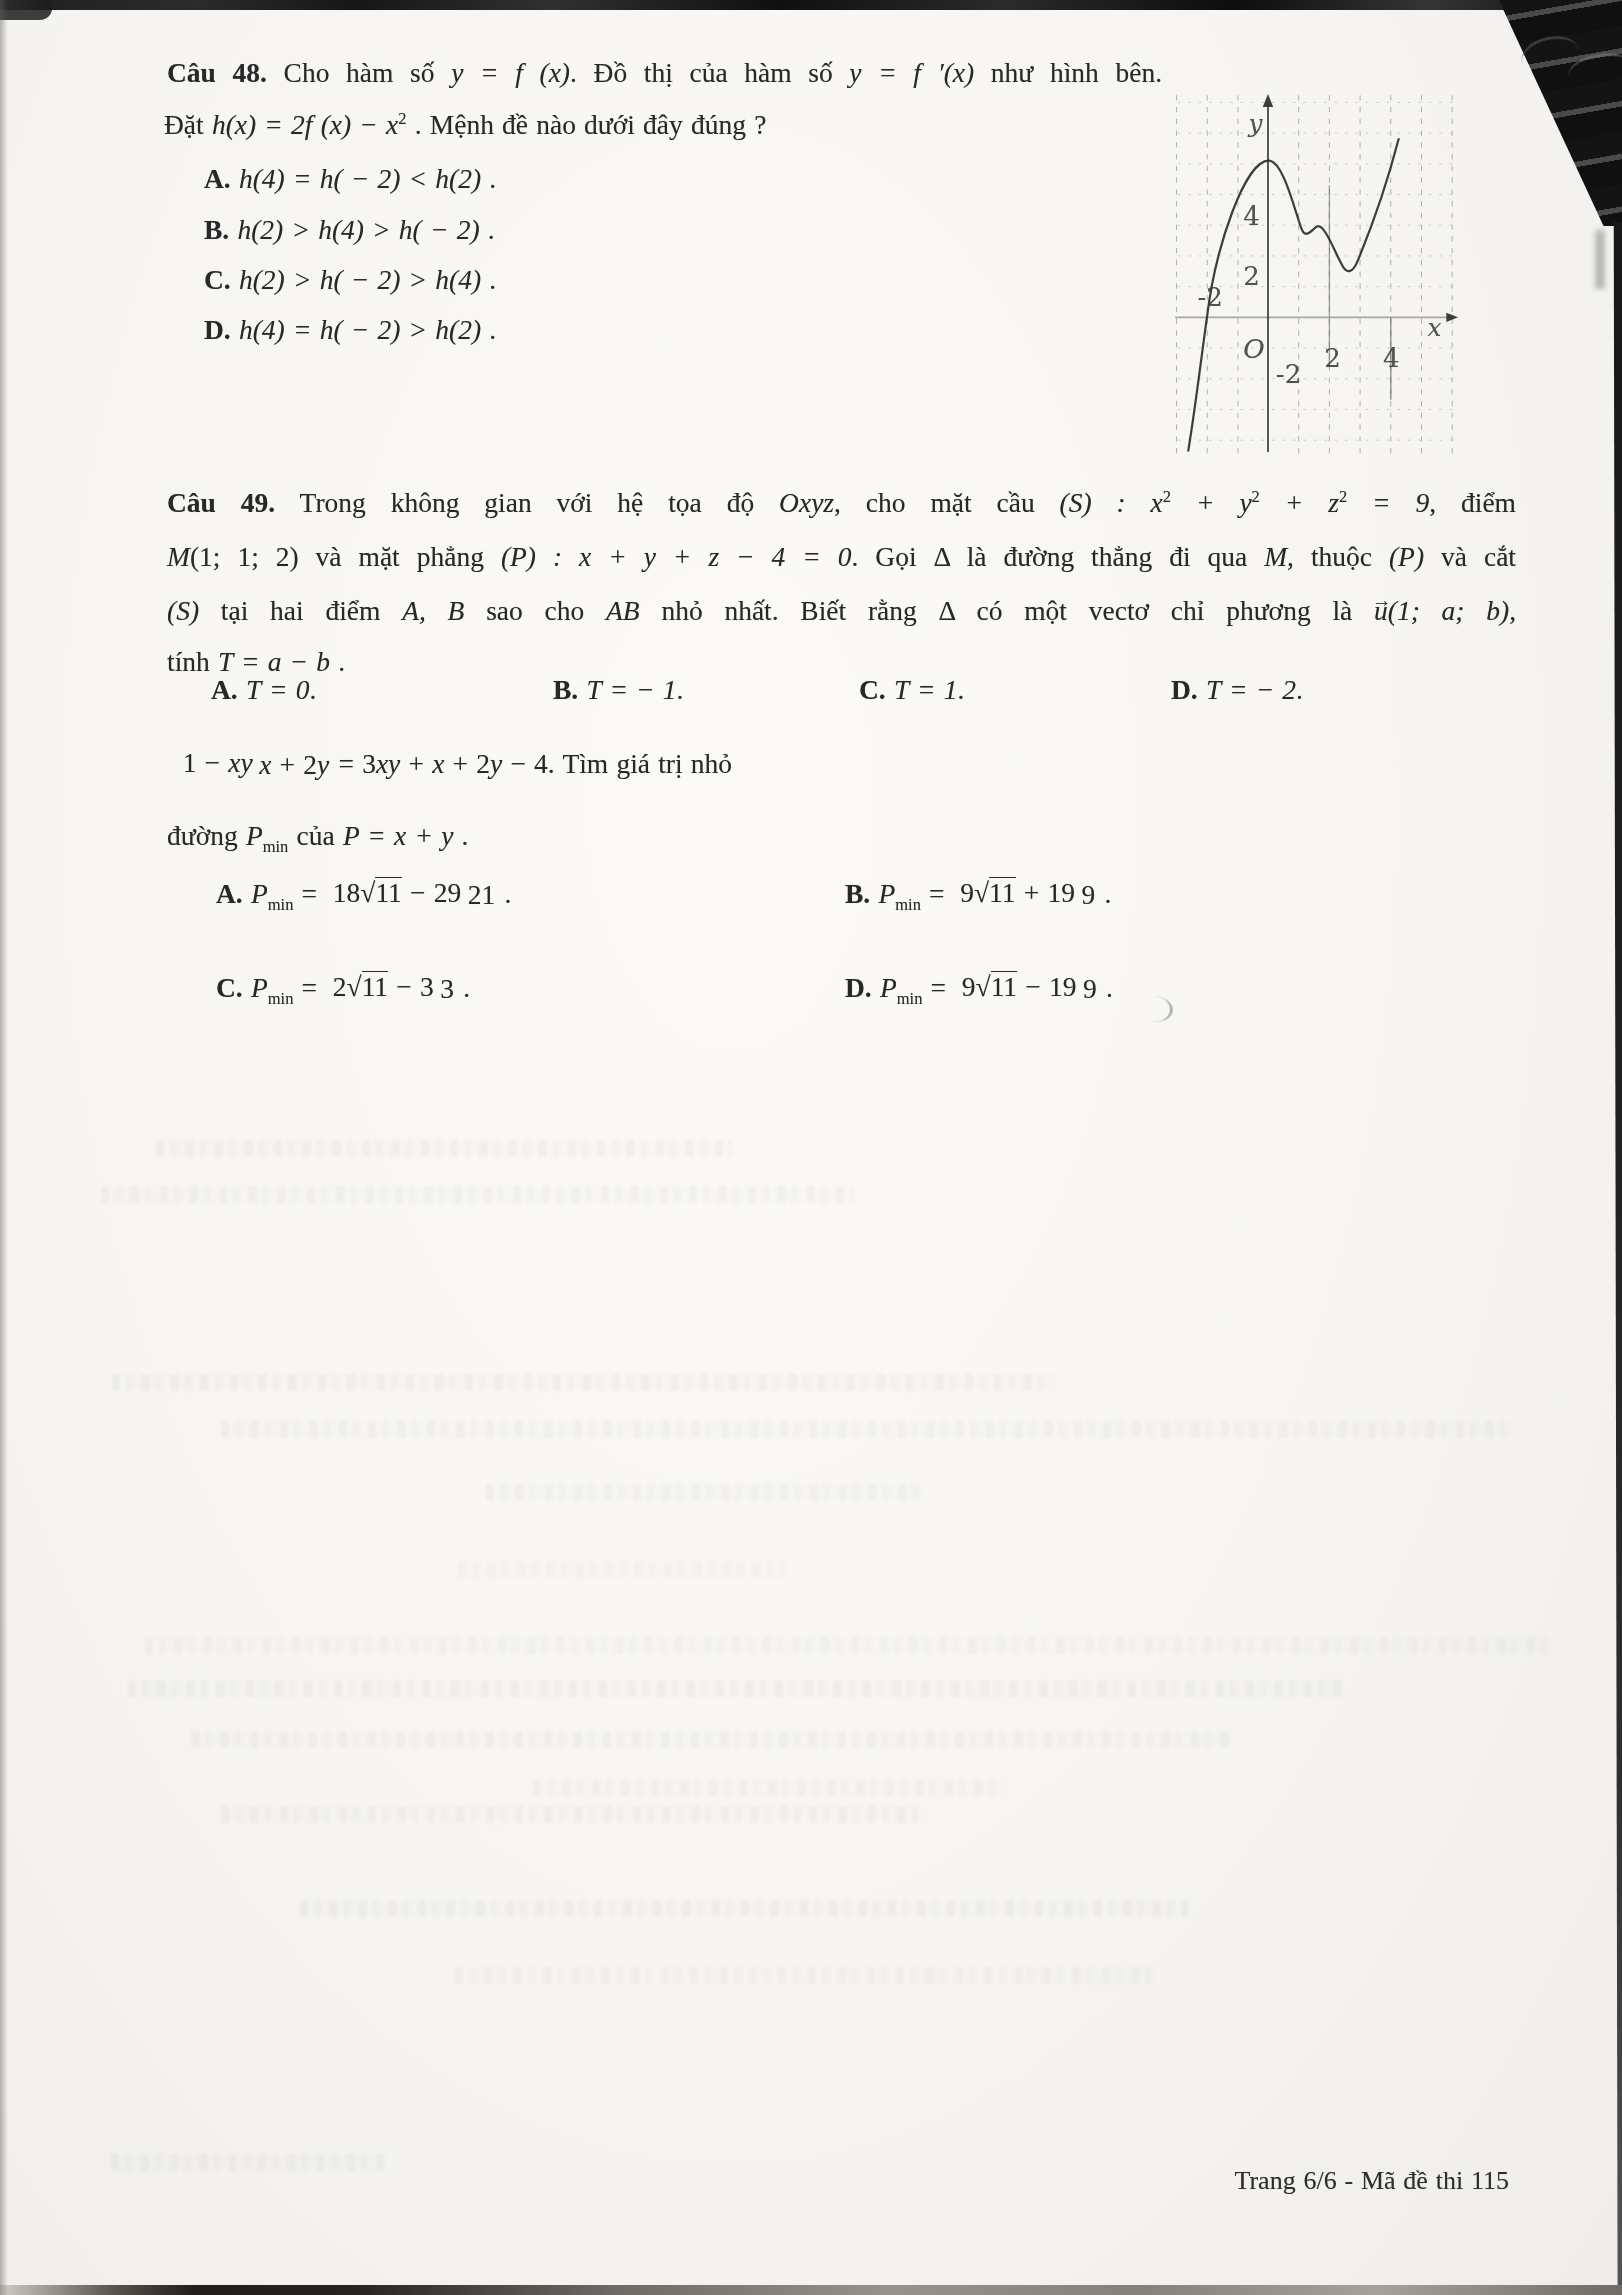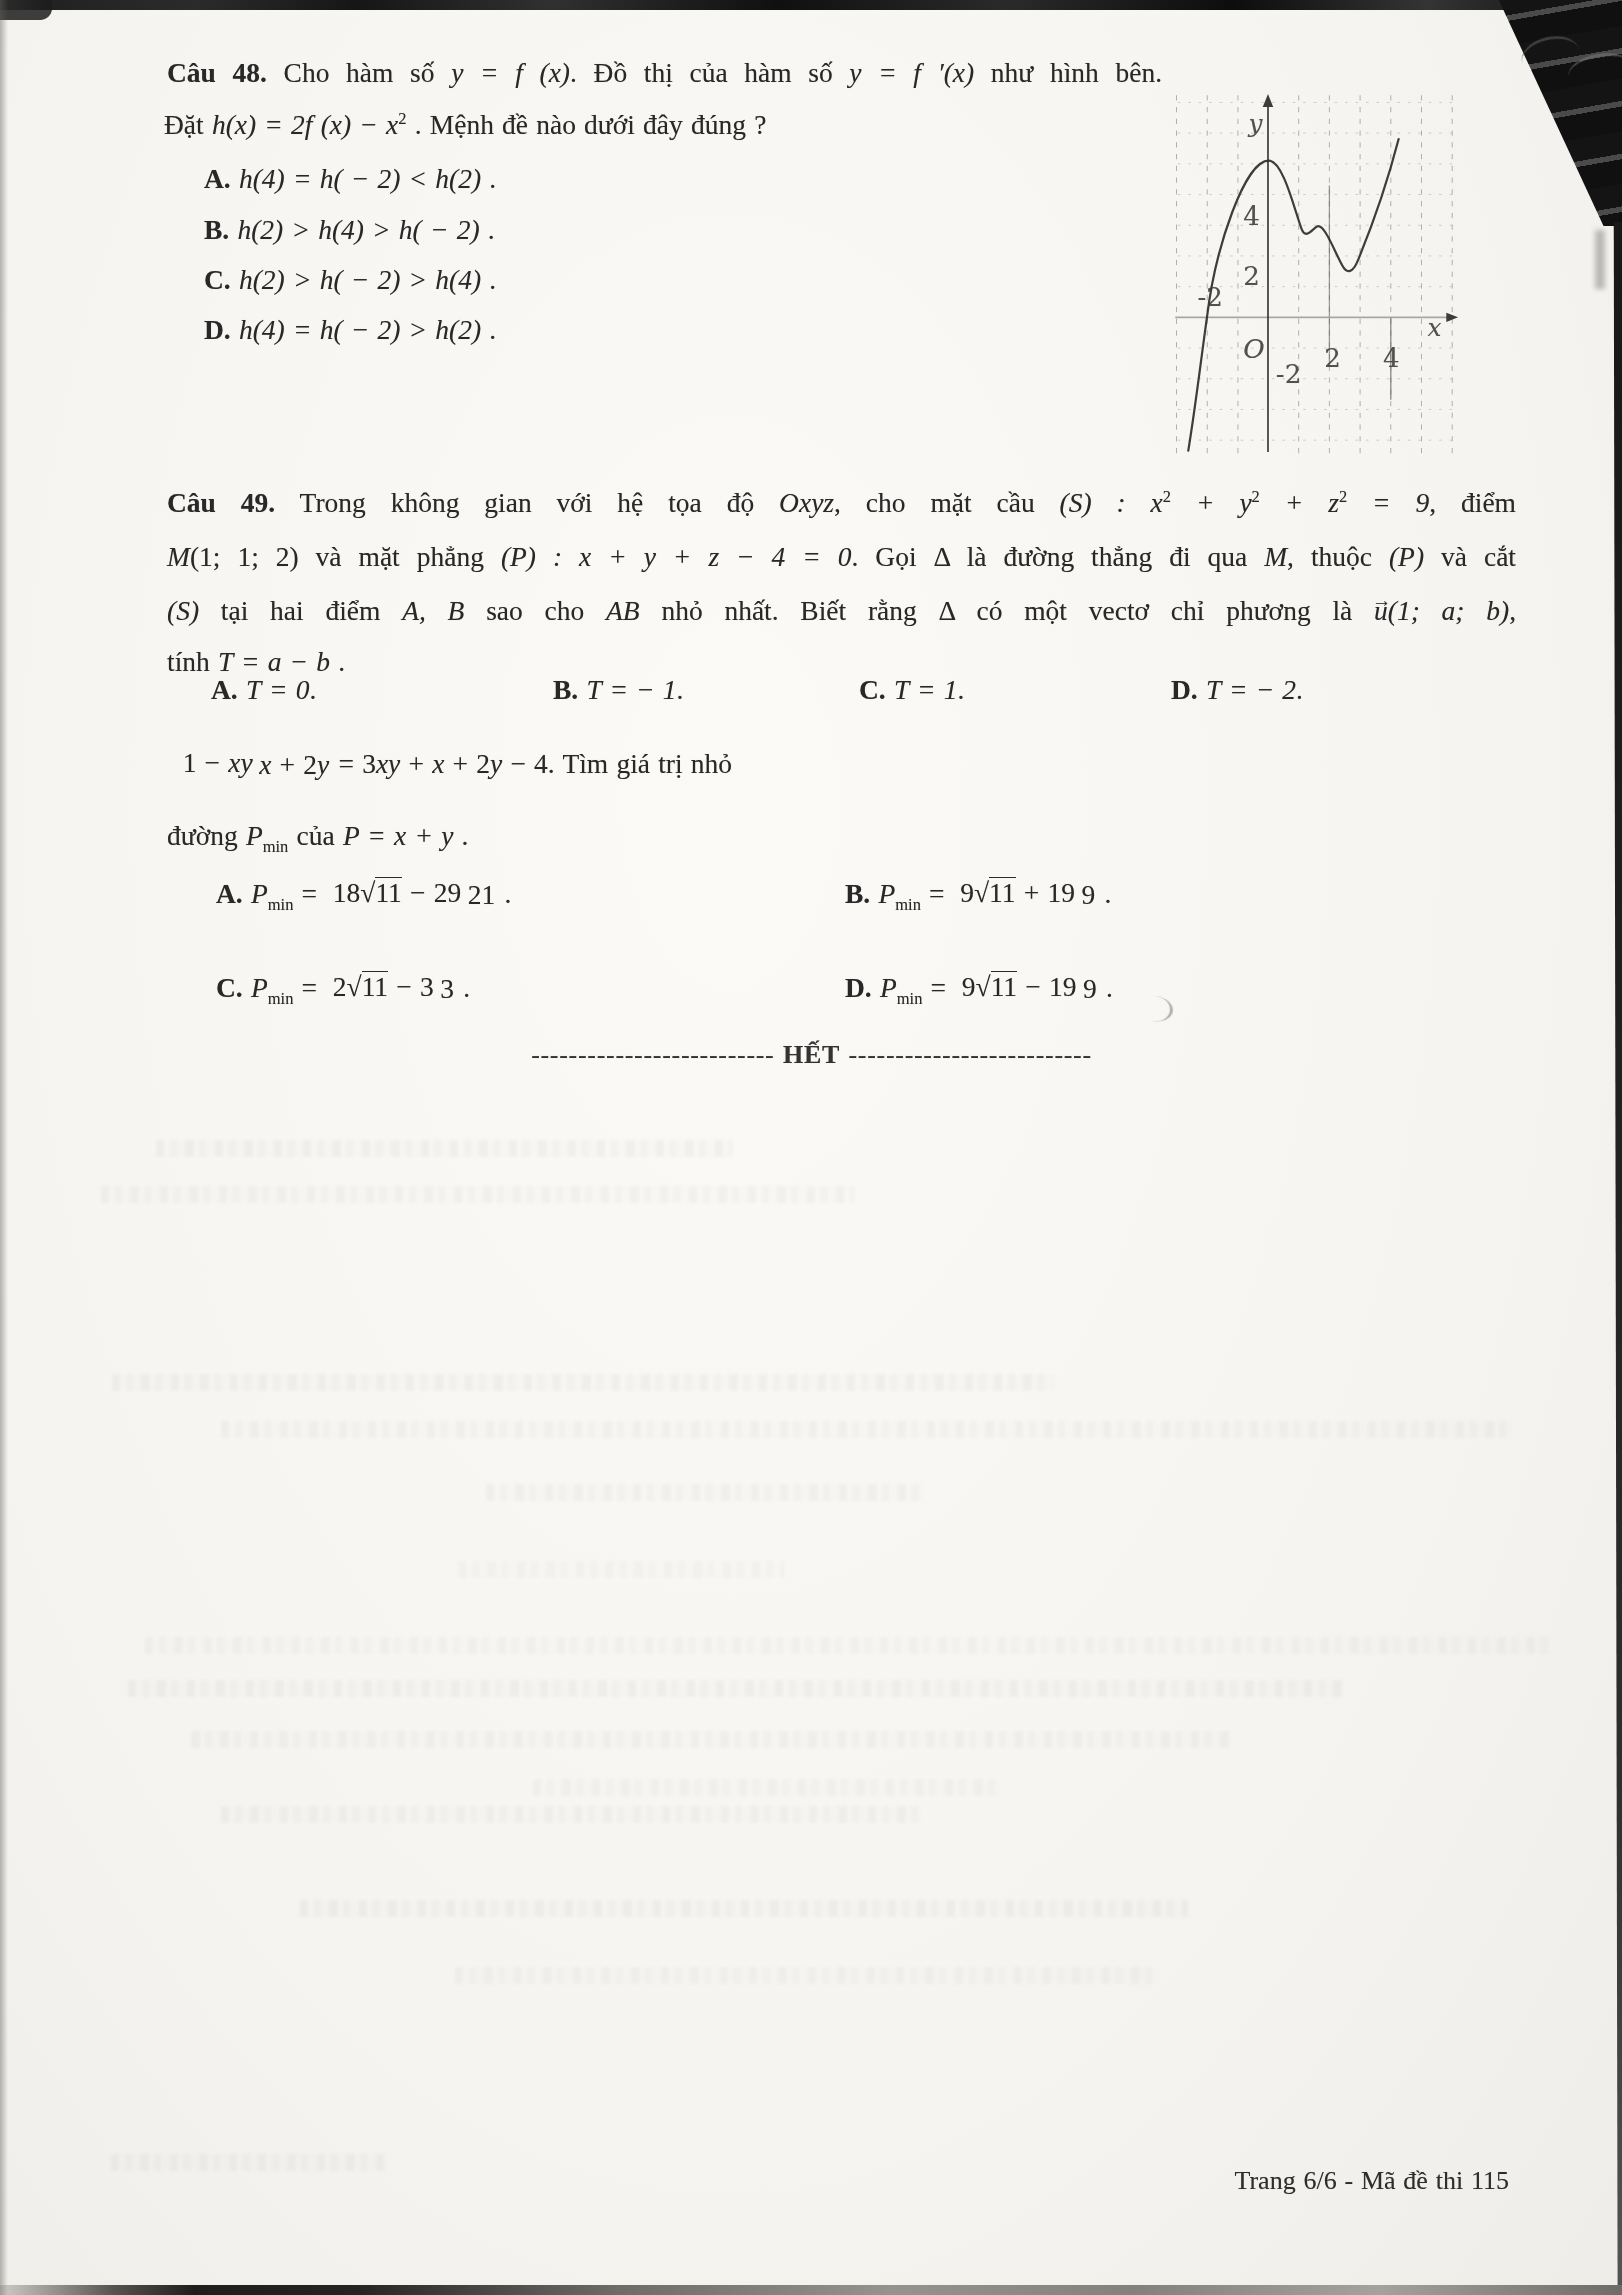--- a/index.html
+++ b/index.html
@@ -192,18 +192,17 @@
         <span><span class="s-b">D. </span><span class="s-i">P</span><span class="s-sub">min</span><span class="s-r"> = </span></span>
         <span class="frac">
           <span class="fnum"><span class="s-r">9√</span><span class="s-ovl">11</span><span class="s-r"> − 19</span></span>
           <span class="fbar"></span>
           <span class="fden"><span class="s-r">9</span></span>
         </span>
         <span><span class="s-r">.</span></span>
       </div>
     </section>
 
-    <div class="het"><span class="s-r">-------------------------- </span><span class="s-b">HẾT</span><span class="s-r"> --------------------------</span></div>
     <div class="footer">Trang 6/6 - Mã đề thi 115</div>
 
   </main>
 </div>
 
 
 </body></html>

